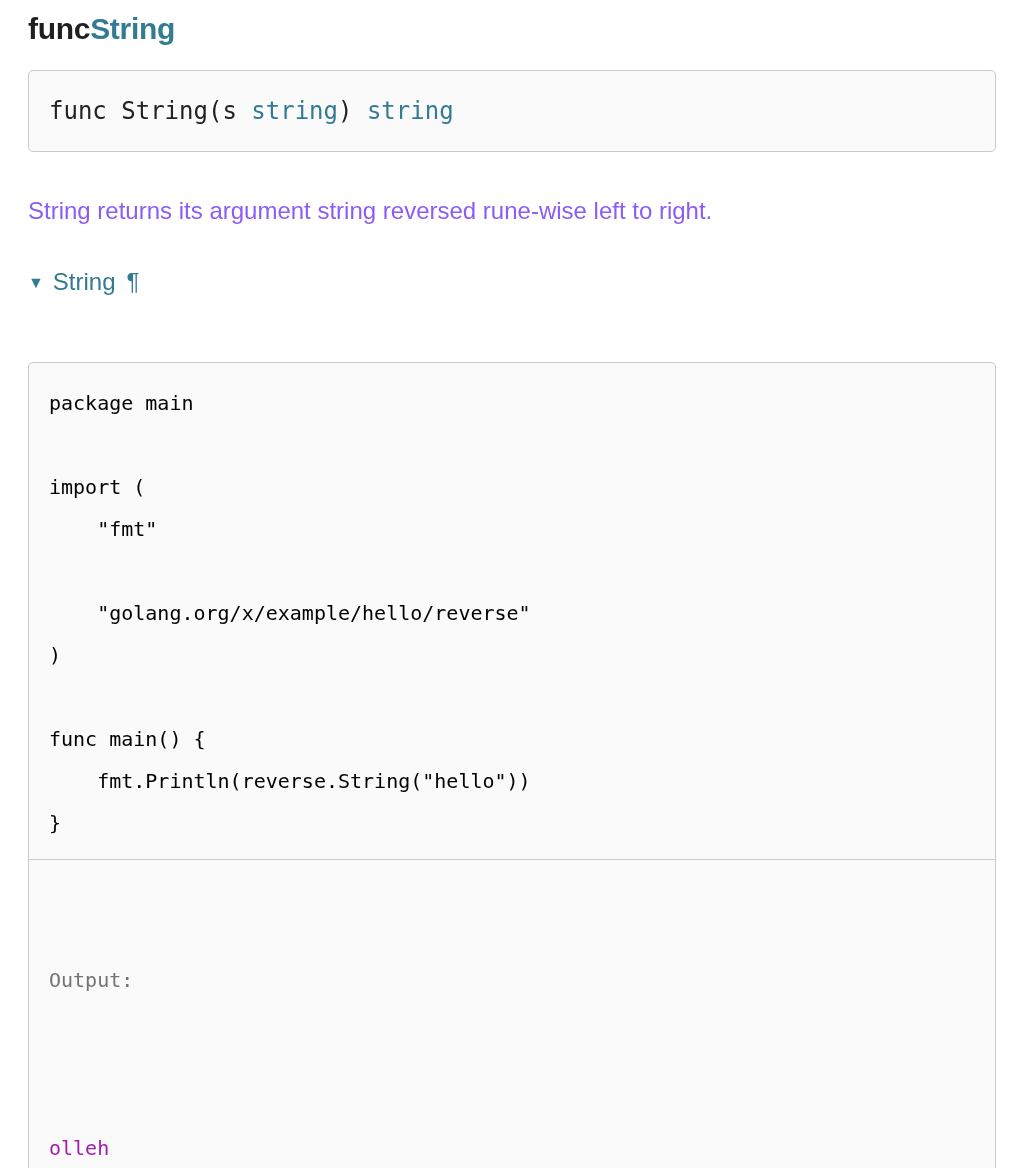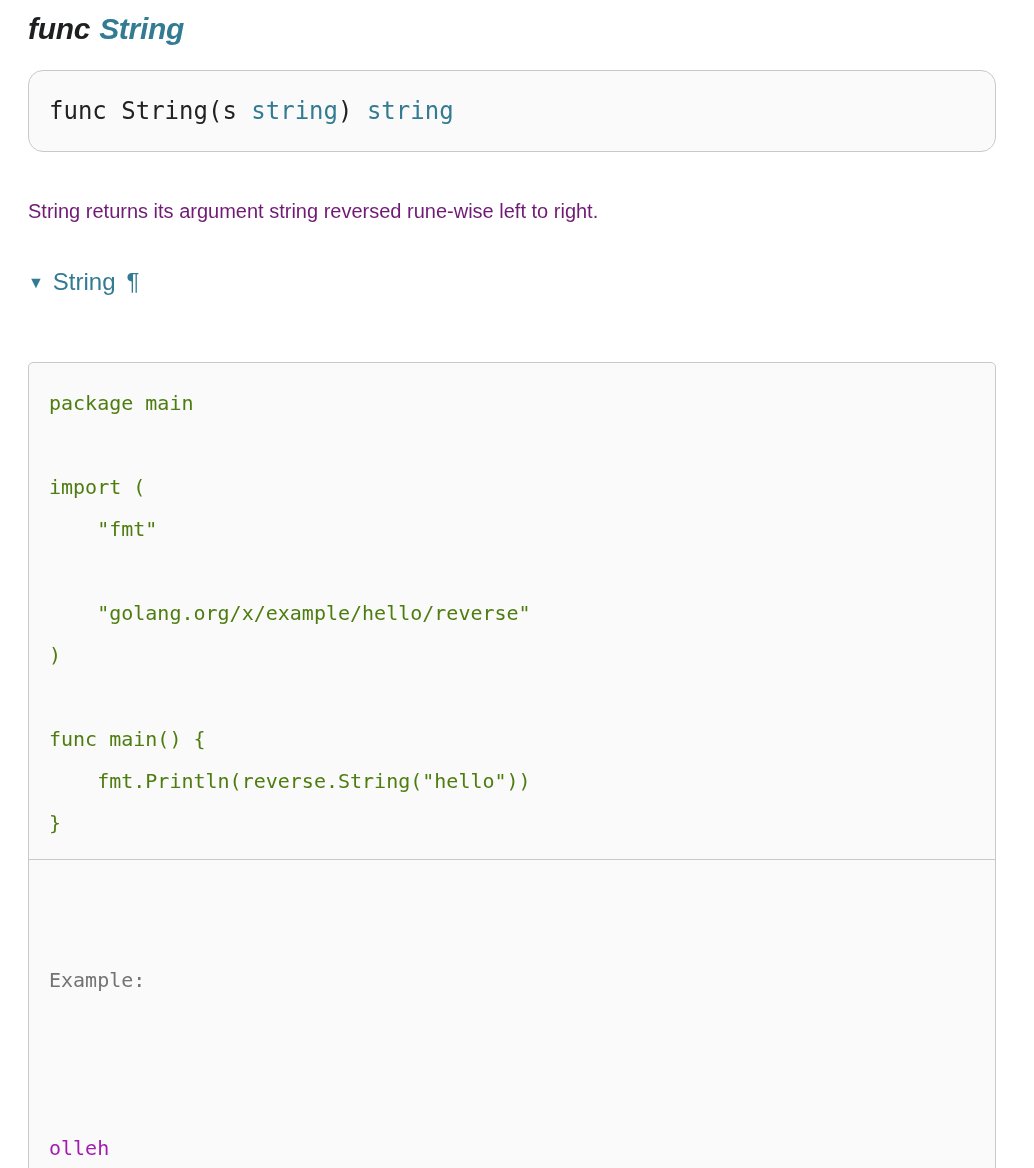--- a/index.html
+++ b/index.html
@@ -12,48 +12,46 @@
     overflow: hidden;
   }
   .container { padding: 12px 38px 0 28px; }
 
   
   .func-heading {
     font-size: 30px;
     font-weight: 700;
     letter-spacing: -0.3px;
     display: flex;
-    gap: 9px;
     align-items: baseline;
-    font-style: italic;
   }
   .func-heading .kw { color: #1d1f21; }
   .func-heading .fn-name { color: #337b93; text-decoration: none; cursor: pointer; }
 
   
   .sig-box {
     margin-top: 24px;
     background: #fafafa;
     border: 1px solid #c9c9c9;
-    border-radius: 15px;
+    border-radius: 5px;
     padding: 25px 20px;
     font-family: "DejaVu Sans Mono", "Liberation Mono", monospace;
     font-size: 24px;
     line-height: 30px;
     white-space: pre;
     color: #202224;
   }
   .sig-box .tok-link { color: #337b93; cursor: pointer; }
 
   
   .doc-text {
     margin-top: 43px;
-    font-size: 20px;
+    font-size: 24px;
     line-height: 32px;
-    color: #701a75;
+    color: #8b5cf6;
   }
 
   
   .example-header {
     margin-top: 41px;
     display: flex;
     align-items: center;
     color: #337b93;
     font-size: 24px;
     cursor: pointer;
@@ -74,21 +72,21 @@
     border-radius: 5px;
     background: #fafafa;
     overflow: hidden;
   }
   .code-area {
     padding: 19px 20px 15px 20px;
     font-family: "DejaVu Sans Mono", "Liberation Mono", monospace;
     font-size: 20px;
     line-height: 42px;
     white-space: pre;
-    color: #4d7c0f;
+    color: #000000;
     tab-size: 4;
   }
   .output-area {
     border-top: 1px solid #c9c9c9;
     padding: 15px 20px 13px 20px;
     font-family: "DejaVu Sans Mono", "Liberation Mono", monospace;
     font-size: 20px;
     line-height: 42px;
     white-space: pre;
   }
@@ -121,18 +119,18 @@
 import (
     "fmt"
 
     "golang.org/x/example/hello/reverse"
 )
 
 func main() {
     fmt.Println(reverse.String("hello"))
 }</pre>
     <div class="output-area">
-      <div class="output-label">Example:</div>
+      <div class="output-label">Output:</div>
       <div class="output-value">olleh</div>
     </div>
   </div>
 
 </div>
 
 </body></html>

